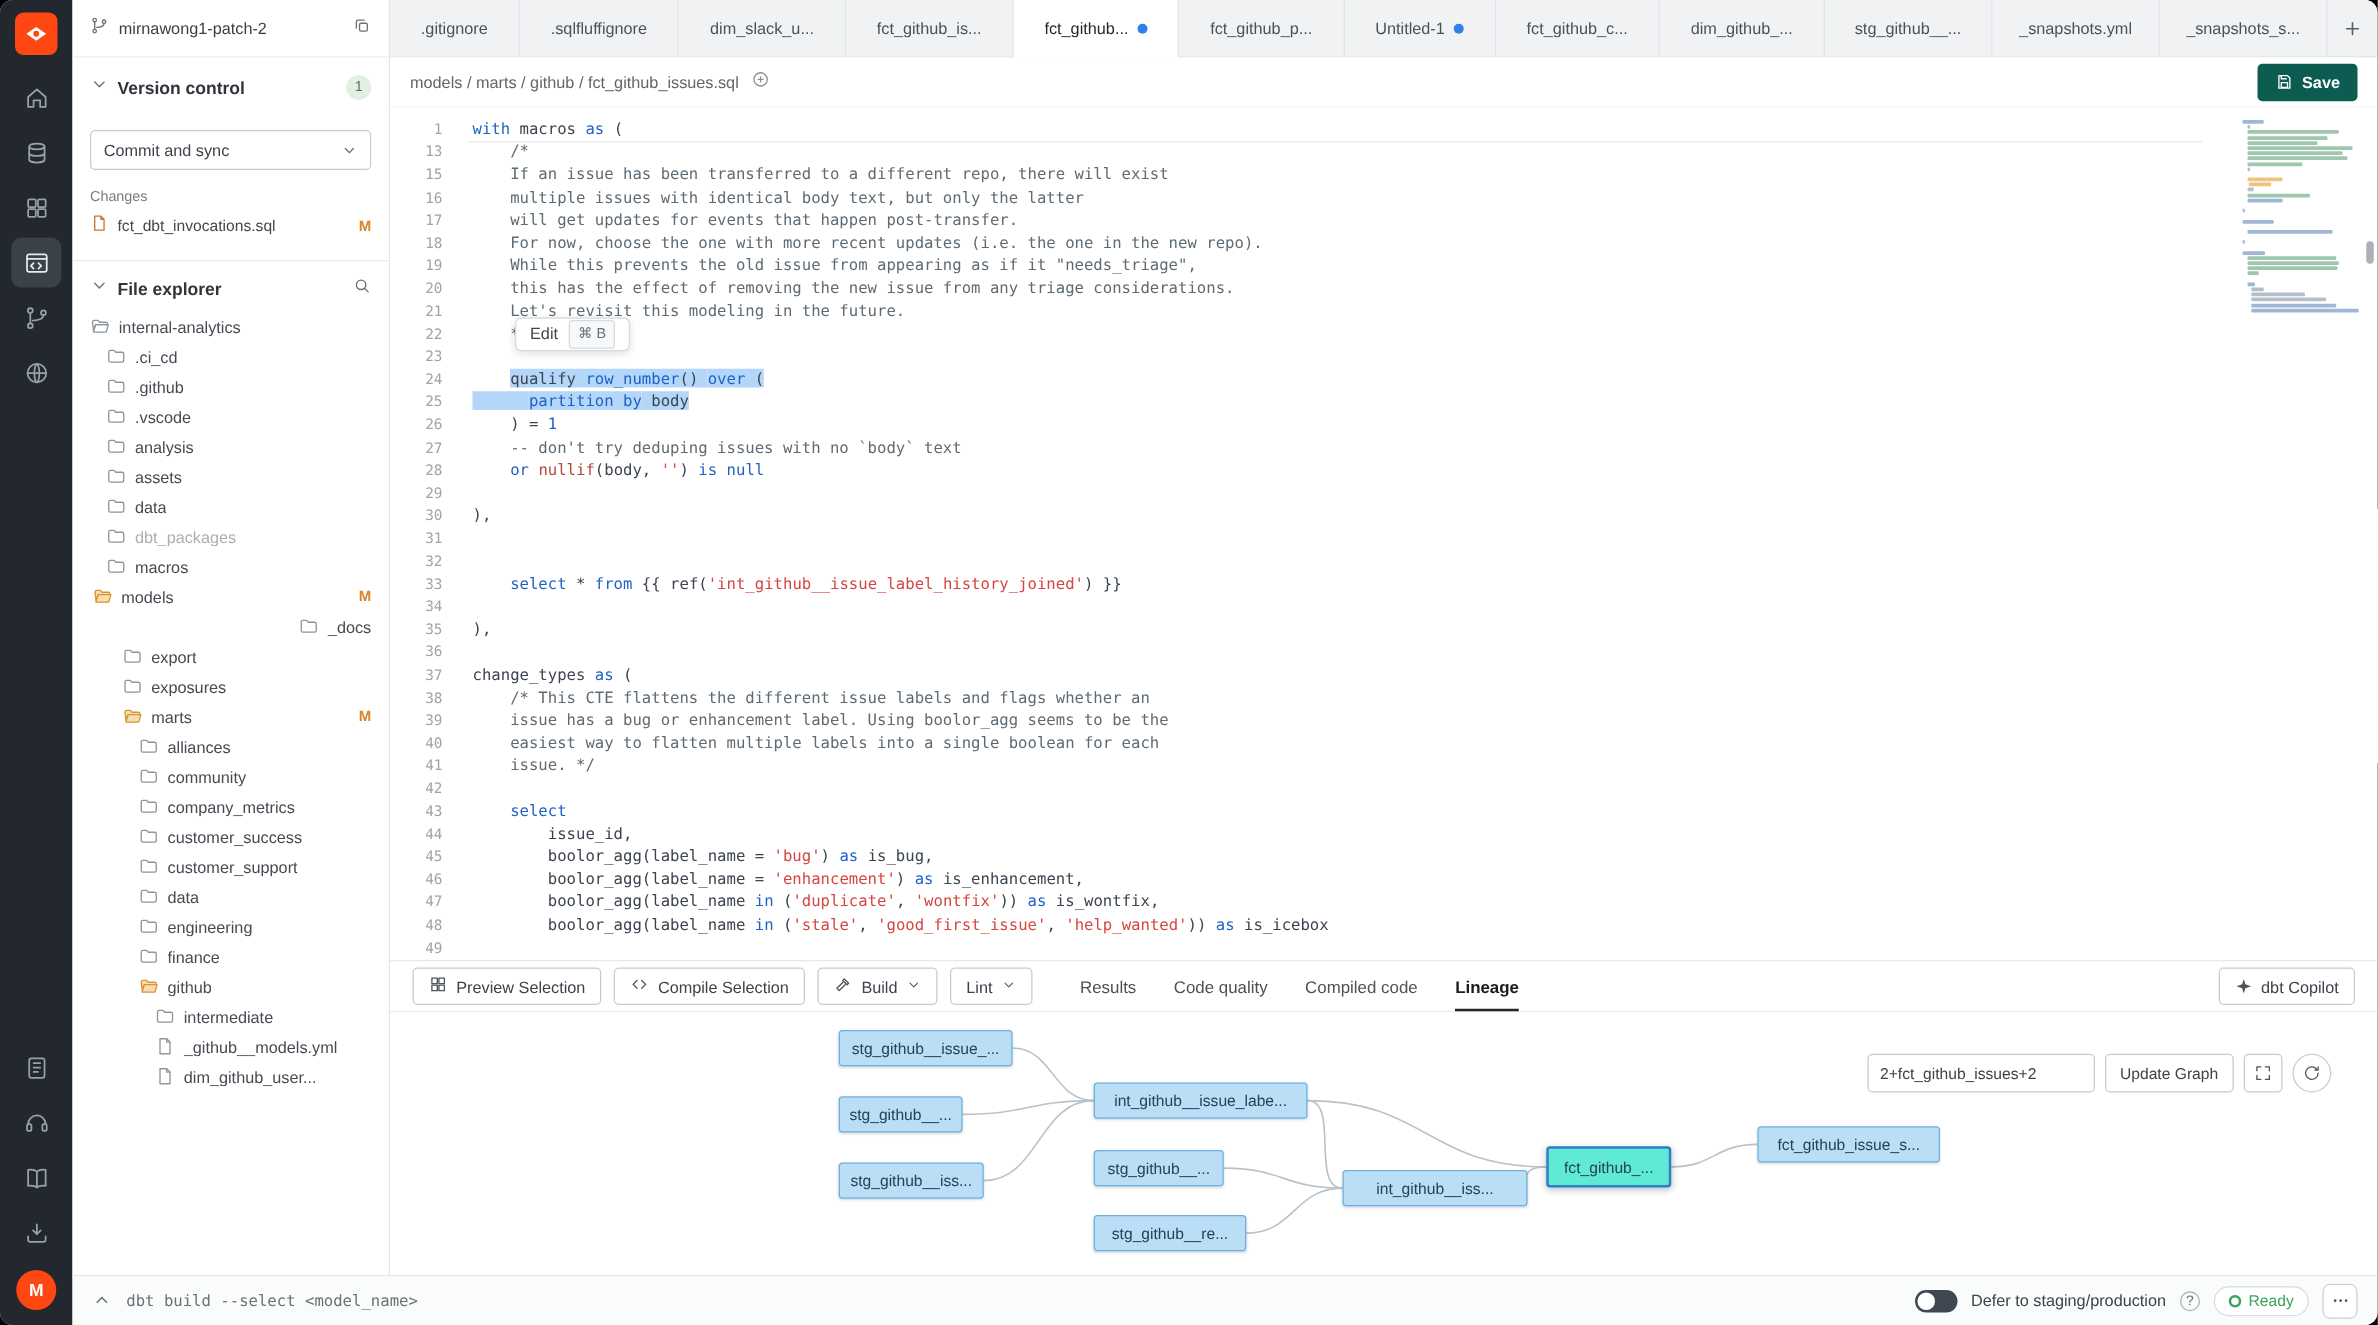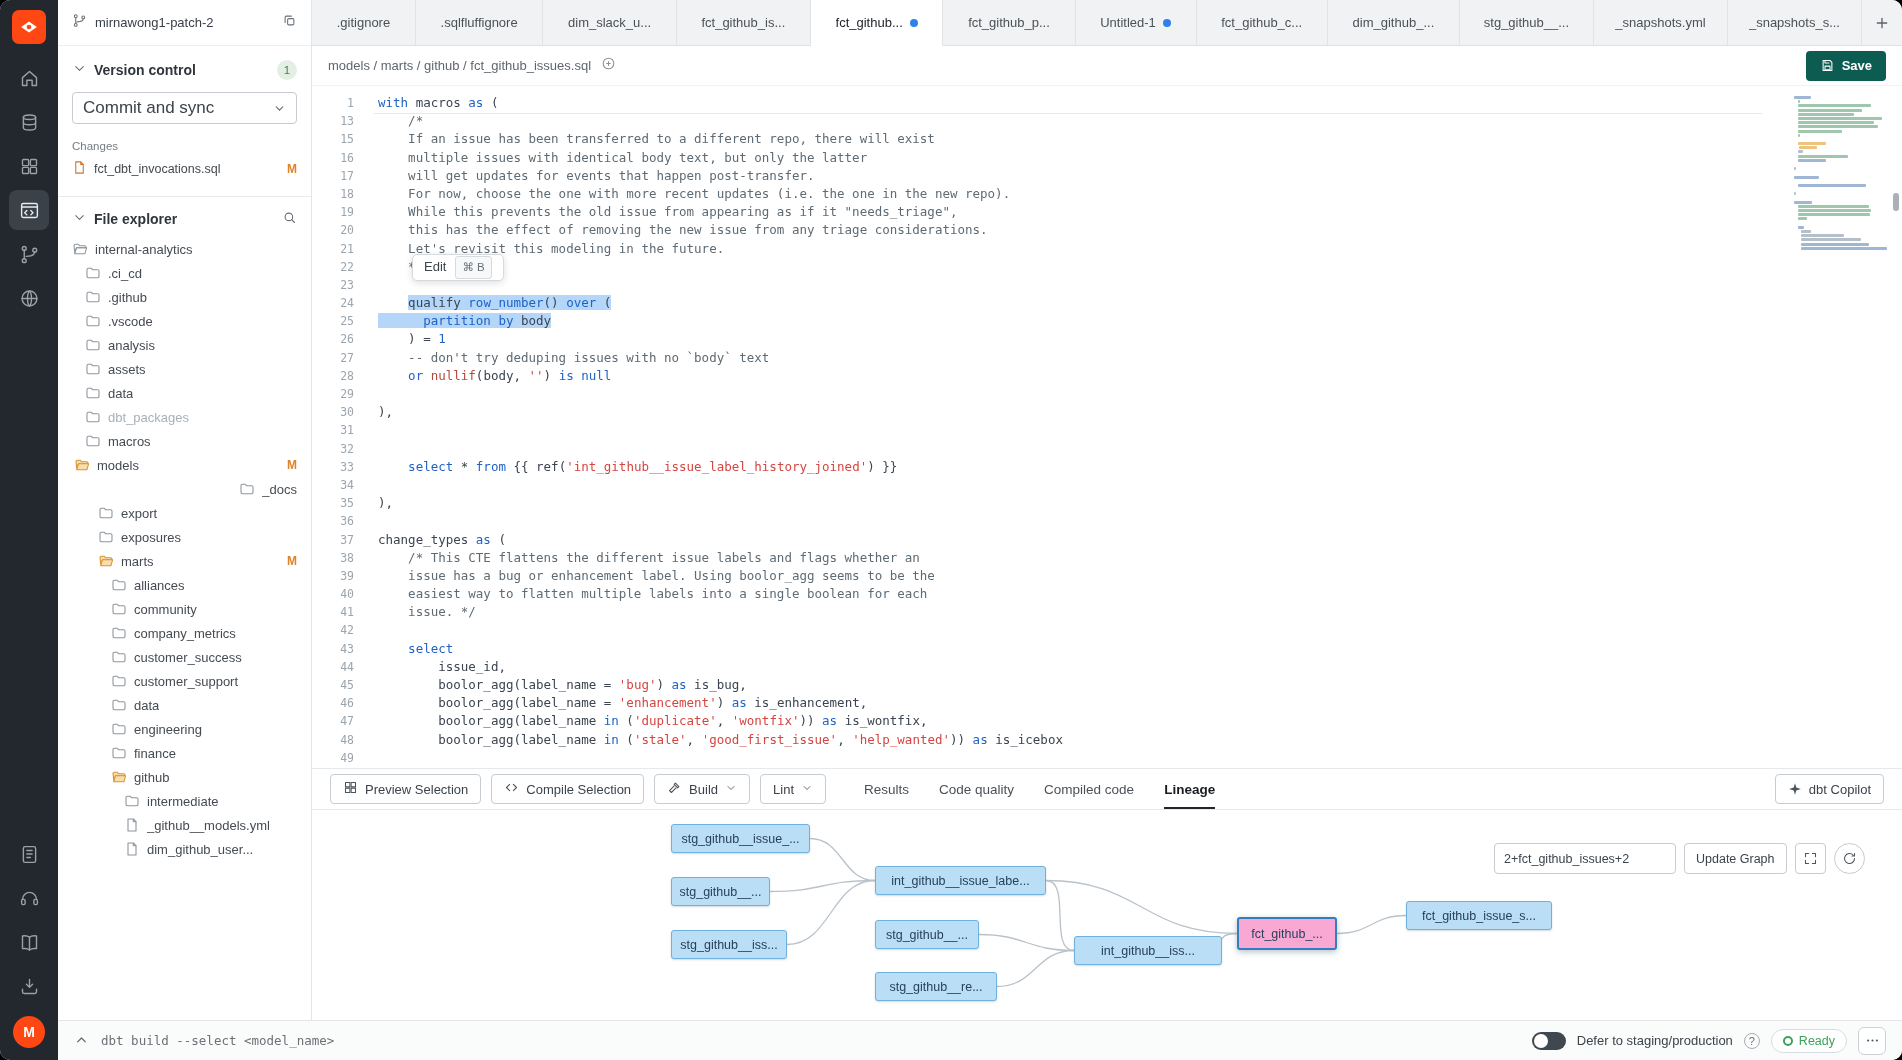--- a/index.html
+++ b/index.html
@@ -19,21 +19,21 @@
 
 .leftcol{position:absolute;left:58px;top:0;width:254px;bottom:40px;background:#fff;border-right:1px solid #e3e6e8;display:flex;flex-direction:column;overflow:hidden}
 .branchbar{height:46px;flex:0 0 auto;display:flex;align-items:center;gap:8px;padding:0 14px;border-bottom:1px solid #eceef0}
 .branchbar .ico svg,.sec-head .ico svg{width:15px;height:15px;stroke:#6a7076;fill:none;stroke-width:1.7;stroke-linecap:round;stroke-linejoin:round}
 .branch-label{font-size:13px;color:#3a4047;font-weight:500;white-space:nowrap;overflow:hidden;text-overflow:ellipsis}
 .branchbar .right{margin-left:auto}
 .vc{padding:12px 14px 4px;flex:0 0 auto}
 .sec-head{display:flex;align-items:center;gap:7px;height:24px}
 .sec-title{font-size:14px;font-weight:700;color:#30353b}
 .vc-badge{margin-left:auto;min-width:20px;height:20px;border-radius:10px;background:#e4efe4;color:#4c7d52;font-size:11.5px;display:flex;align-items:center;justify-content:center;padding:0 6px}
-.commit-btn{margin-top:10px;width:100%;height:32px;border:1px solid #c6ccd2;border-radius:4px;background:#fff;display:flex;align-items:center;justify-content:space-between;padding:0 10px;font-size:17px;color:#3c434b;font-family:inherit;cursor:pointer}
+.commit-btn{margin-top:22px;width:100%;height:32px;border:1px solid #c6ccd2;border-radius:4px;background:#fff;display:flex;align-items:center;justify-content:space-between;padding:0 10px;font-size:13px;color:#3c434b;font-family:inherit;cursor:pointer}
 .commit-btn svg{width:13px;height:13px;stroke:#6a7076;fill:none;stroke-width:2;stroke-linecap:round}
 .changes-label{margin-top:16px;font-size:11.5px;color:#757c83}
 .change-row{display:flex;align-items:center;gap:7px;height:26px;margin-top:4px}
 .change-row .ico svg{width:15px;height:15px;stroke:#c87533;fill:none;stroke-width:1.7}
 .change-name{font-size:12.5px;color:#43494f;white-space:nowrap;overflow:hidden;text-overflow:ellipsis}
 .m-badge{margin-left:auto;color:var(--modified-orange,#dd8229);font-size:12px;font-weight:700}
 .fe{margin-top:10px;border-top:1px solid #e8eaec;padding:10px 0 0;flex:1;display:flex;flex-direction:column;overflow:hidden}
 .fe .sec-head{padding:0 14px}
 .fe .search{margin-left:auto}
 .fe .search svg{width:15px;height:15px;stroke:#6a7076;fill:none;stroke-width:1.8;stroke-linecap:round}
@@ -92,21 +92,21 @@
 .ptab{display:flex;align-items:center;font-size:13.5px;color:#4b5157;cursor:pointer;border-bottom:2px solid transparent;padding-top:2px}
 .ptab.active{color:#191d21;font-weight:700;border-bottom-color:#20262c}
 .copilot{margin-left:auto;height:30px;display:flex;align-items:center;gap:7px;padding:0 12px;border:1px solid #c6ccd2;border-radius:4px;background:#fff;font-size:13px;color:#3c434b;cursor:pointer;font-family:inherit}
 .copilot svg{width:14px;height:14px;fill:#4d545b}
 
 
 .lineage{flex:1;position:relative;background:#fff;overflow:hidden}
 .edges{position:absolute;inset:0;pointer-events:none}
 .edges path{stroke:#b9c2ca;stroke-width:1.3;fill:none}
 .lnode{position:absolute;display:flex;align-items:center;justify-content:center;padding:0 8px;background:var(--node-fill,#b9def5);border:1px solid var(--node-border,#6fb0df);border-radius:3px;font-size:12.5px;color:#28415a;box-shadow:0 1px 2px rgba(30,50,70,.18);cursor:pointer;white-space:nowrap;overflow:hidden}
-.lnode.selected{border:2px solid #2f7fc1;background:#f9a8d4;box-shadow:0 2px 6px rgba(30,50,70,.3)}
+.lnode.selected{border:2px solid #2f7fc1;background:#5eead4;box-shadow:0 2px 6px rgba(30,50,70,.3)}
 .lin-controls{position:absolute;top:33px;left:1182px;display:flex;align-items:center;gap:8px}
 .lin-input{width:182px;height:31px;border:1px solid #c6ccd2;border-radius:4px;padding:0 9px;font-size:12.5px;color:#3c434b;font-family:inherit}
 .lin-update{height:31px;padding:0 11px;border:1px solid #c6ccd2;border-radius:4px;background:#fff;font-size:12.5px;color:#3c434b;cursor:pointer;font-family:inherit}
 .lin-icobtn{width:31px;height:31px;border:1px solid #c6ccd2;border-radius:4px;background:#fff;display:flex;align-items:center;justify-content:center;cursor:pointer}
 .lin-icobtn.round{border-radius:50%}
 .lin-icobtn svg{width:15px;height:15px;stroke:#4d545b;fill:none;stroke-width:1.7;stroke-linecap:round;stroke-linejoin:round}
 
 
 .statusbar{position:absolute;left:58px;right:0;bottom:0;height:40px;background:#fafbfb;border-top:1px solid #e4e7ea;display:flex;align-items:center;gap:12px;padding:0 16px}
 .sb-chev{border:none;background:transparent;cursor:pointer;display:flex}

